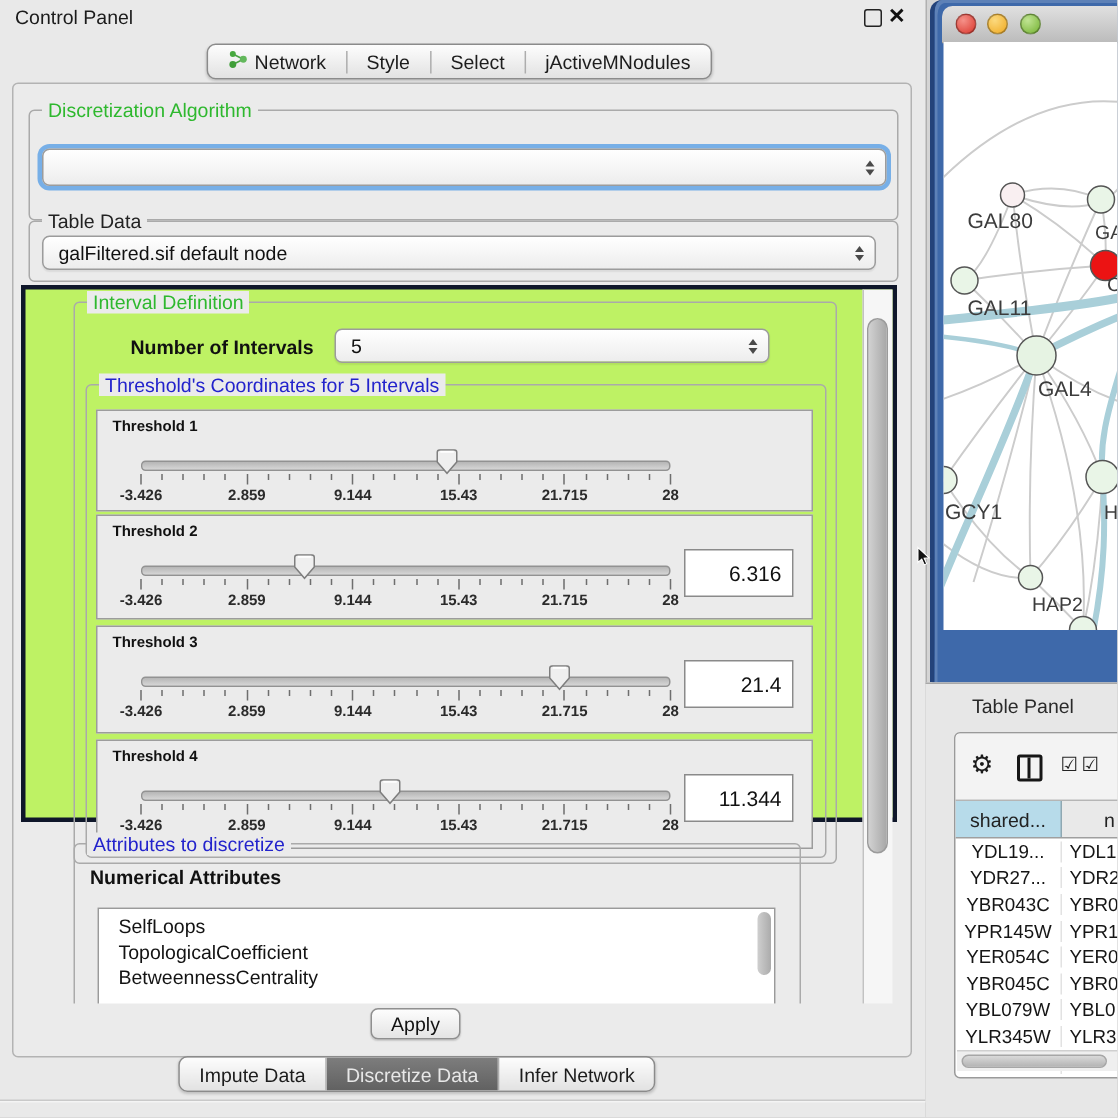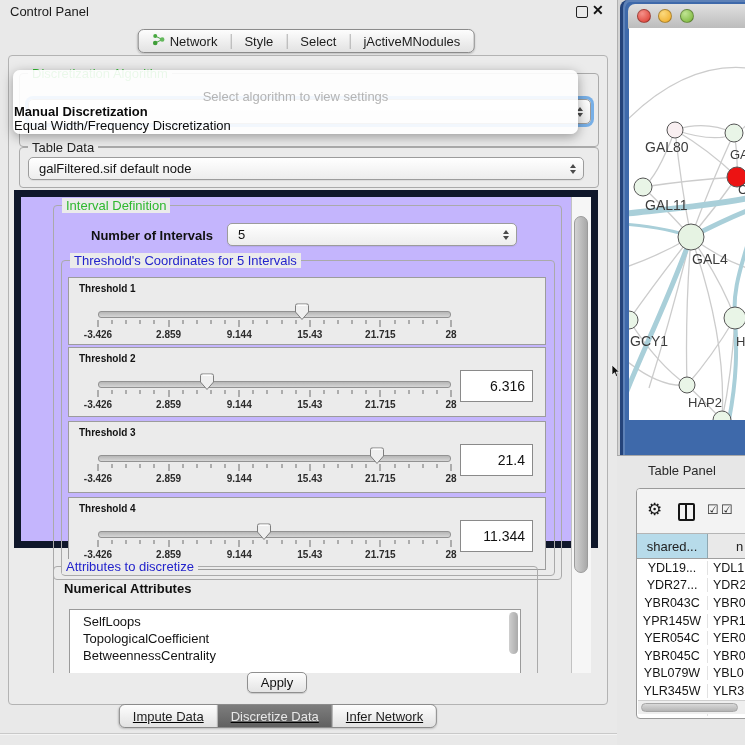--- a/index.html
+++ b/index.html
@@ -17,21 +17,21 @@
   #cp-close{left:592px;top:2px;font-size:14px;font-weight:700;color:#111;}
 
   
   .segctl{display:flex;height:22px;border:1px solid #8b8b8b;border-radius:6px;overflow:hidden;
           background:linear-gradient(#fdfdfd,#e2e2e2);box-shadow:0 1px 2px rgba(0,0,0,.18);}
   .seg{display:flex;align-items:center;gap:5px;padding:0 13px;font-size:13px;color:#1c1c1c;
        border-left:1px solid #adadad;white-space:nowrap;}
   .seg:first-child{border-left:none;}
   .seg.sel{background:linear-gradient(#7d7d7d,#616161);color:#e8e8e8;}
   #top-tabs{left:306px;top:29px;transform:translateX(-50%);align-items:center;}
-  #bottom-tabs{left:278px;top:704px;transform:translateX(-50%);text-decoration:underline;}
+  #bottom-tabs{left:278px;top:704px;transform:translateX(-50%);}
 
   
   #main-panel{left:8px;top:55px;width:598px;height:648px;background:#ebebeb;
               border:1px solid #b3b3b3;border-radius:4px;}
   .group{position:absolute;border:1px solid #aaa;border-radius:4px;}
   .legend{position:absolute;top:-8px;left:8px;background:#ebebeb;padding:0 4px;font-size:13px;white-space:nowrap;}
   .legend.green{color:#2eb82e;}
   .legend.blue{color:#2323cc;}
   .legend.dark{color:#222;}
 
@@ -47,22 +47,22 @@
   .focus-ring{box-shadow:0 0 0 3px rgba(90,160,230,.8);}
 
   
   #algo-popup{left:13px;top:70px;width:565px;height:64px;background:rgba(255,255,255,.9);
               border-radius:7px;box-shadow:0 3px 12px rgba(0,0,0,.35);z-index:40;}
   #algo-popup .prompt{position:absolute;left:0;right:0;top:19px;text-align:center;
                       color:#b4b4b4;font-size:13px;}
   .popup-opt{position:absolute;left:1px;font-size:13px;color:#0a0a0a;white-space:nowrap;}
 
   
-  #scroll-pane{left:14px;top:190px;width:584px;height:358px;border:7px solid #0f172a;
-               box-sizing:border-box;background:#c4b5fd;}
+  #scroll-pane{left:14px;top:190px;width:584px;height:358px;border:3px solid #0f172a;
+               box-sizing:border-box;background:#bef264;}
   #viewport{position:absolute;left:0;top:0;width:562px;height:476px;overflow:hidden;}
   #vscroll{position:absolute;right:0;top:0;width:20px;height:476px;background:#f6f6f6;
            border-left:1px solid #c2c2c2;box-sizing:border-box;}
   #vscroll .thumb{position:absolute;left:2px;top:19px;width:14px;height:357px;border-radius:7px;
                   background:linear-gradient(90deg,#d2d2d2,#a8a8a8);border:1px solid #9b9b9b;box-sizing:border-box;}
 
   
   .th-panel{position:absolute;left:6px;width:478px;border:1px solid #9c9c9c;background:#ebebeb;box-sizing:border-box;}
   .th-label{position:absolute;left:10px;top:5px;font-size:10px;font-weight:700;color:#111;}
   .th-zone{position:absolute;left:24px;top:24px;width:366px;height:42px;}
@@ -182,27 +182,20 @@
       <span class="legend dark">Table Data</span>
       <div class="combo" style="left:8px;top:9px;width:556px;height:23px;">
         <span>galFiltered.sif default node</span>
         <div class="arrows">
             <div class="tri-up"></div>
             <div class="tri-dn"></div>
           </div>
       </div>
     </div>
 
-    <div class="abs" id="algo-popup">
-      <div class="prompt">Select algorithm to view settings</div>
-      <div id="algo-options">
-          <div class="popup-opt" style="top: 34px; font-weight: 700;">Manual Discretization</div>
-          <div class="popup-opt" style="top: 48px; font-weight: 400;">Equal Width/Frequency Discretization</div>
-        </div>
-    </div>
 
     <div class="abs" id="scroll-pane">
       <div id="viewport">
 
         <div class="group" style="left:32px;top:8px;width:507px;height:373px;">
           <span class="legend green">Interval Definition</span>
           <span class="abs" style="left:37px;top:22px;font-size:13px;font-weight:700;color:#111;">Number of Intervals</span>
           <div class="combo" style="left:173px;top:17px;width:290px;height:23px;">
             <span>5</span>
             <div class="arrows">

